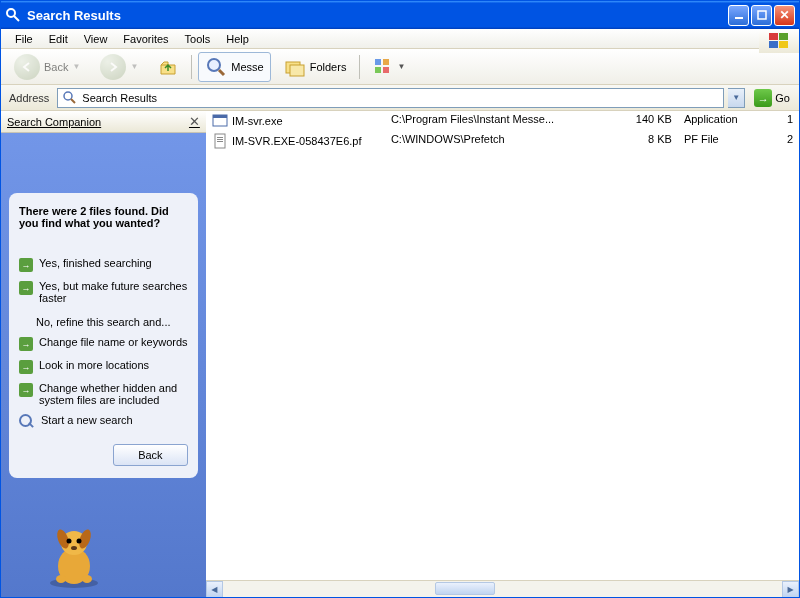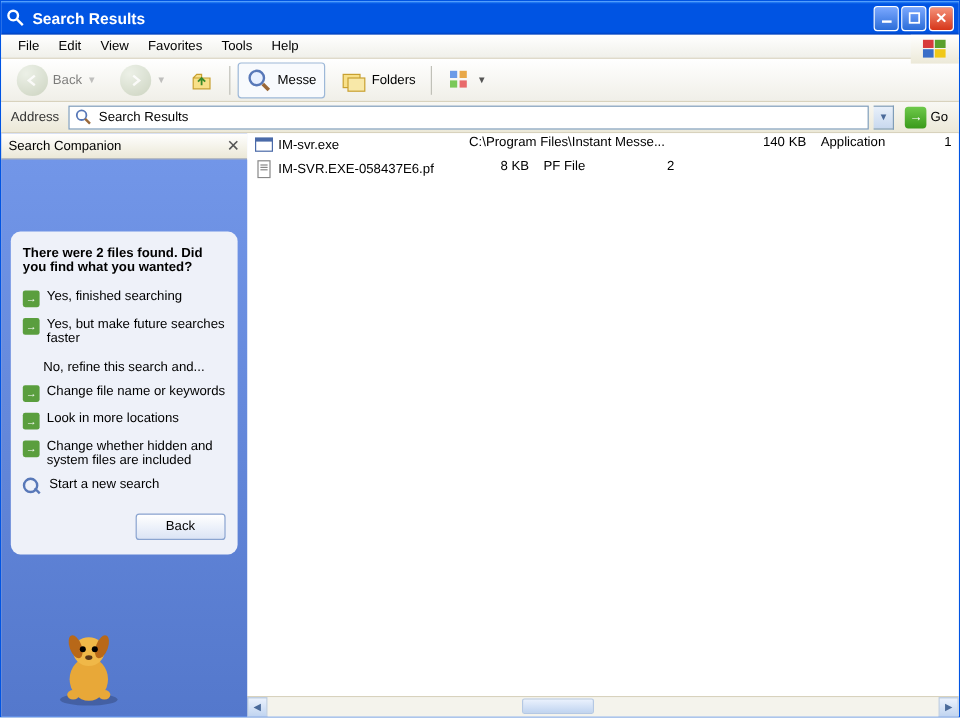--- a/index.html
+++ b/index.html
@@ -23,26 +23,26 @@
 .nav-circle { width: 26px; height: 26px; border-radius: 50%; background: radial-gradient(circle at 30% 30%, #e0e8d8, #a8b898); display: flex; align-items: center; justify-content: center; }
 .nav-circle.fwd { background: radial-gradient(circle at 30% 30%, #e0e8d8, #a8b898); }
 .addressbar { height: 26px; background: linear-gradient(to bottom, #f8f8f4, #ece9d8); display: flex; align-items: center; padding: 0 4px; gap: 4px; border-bottom: 1px solid #d8d2bd; }
 .addressbar .lbl { padding: 0 4px; color: #333; }
 .addressbar .field { flex: 1; height: 20px; border: 1px solid #7f9db9; background: #fff; display: flex; align-items: center; padding: 0 4px; gap: 4px; font-size: 11px; }
 .addressbar .dd { width: 17px; height: 20px; border: 1px solid #7f9db9; border-left: none; background: linear-gradient(to bottom, #e8f0fa, #c8d8ee); display: flex; align-items: center; justify-content: center; cursor: pointer; }
 .go-btn { display: flex; align-items: center; gap: 3px; padding: 2px 5px; cursor: pointer; }
 .go-sq { width: 18px; height: 18px; background: linear-gradient(to bottom, #6ec94a, #3a9a1a); border-radius: 3px; display: flex; align-items: center; justify-content: center; color: #fff; font-weight: bold; }
 .body-area { flex: 1; display: flex; overflow: hidden; }
 .search-pane { width: 207px; background: #6487dc; display: flex; flex-direction: column; }
-.sp-header { height: 22px; background: linear-gradient(to bottom, #fff, #ebe8d7); display: flex; align-items: center; padding: 0 6px; border-bottom: 1px solid #c8c4b4; }
+.sp-header { height: 22px; background: linear-gradient(to bottom, #fff, #ebe8d7); display: flex; align-items: center; padding: 0 6px; border-bottom: 1px solid #c8c4b4; text-decoration: underline; }
 .sp-header .sp-title { flex: 1; font-size: 11px; }
 .sp-header .sp-close { cursor: pointer; font-family: Arial; font-size: 13px; color: #555; }
 .sp-content { flex: 1; background: linear-gradient(to bottom, #7296e8, #5478cc); padding: 60px 8px 8px 8px; position: relative; }
 .balloon { background: #eef1f9; border-radius: 8px; padding: 12px 10px; font-size: 11px; color: #000; }
-.balloon .hdr { font-weight: bold; margin-bottom: 8px; }
+.balloon .hdr { font-weight: bold; margin-bottom: 24px; }
 .balloon .opt { display: flex; align-items: flex-start; gap: 6px; padding: 4px 0; cursor: pointer; }
 .arrow-ico { width: 14px; height: 14px; background: #5a9e3e; border-radius: 2px; display: flex; align-items: center; justify-content: center; color: #fff; font-size: 9px; flex-shrink: 0; margin-top: 1px; }
 .balloon .subhdr { font-weight: normal; margin: 8px 0 4px -4px; padding-left: 21px; }
 .back-btn { margin: 10px 0 0 auto; display: block; width: 75px; height: 22px; background: linear-gradient(to bottom, #fff, #dbe4f5); border: 1px solid #8aa4d0; border-radius: 3px; font-size: 11px; cursor: pointer; }
 .dog { position: absolute; bottom: 6px; left: 38px; width: 70px; height: 70px; }
 .results { flex: 1; display: flex; flex-direction: column; background: #fff; }
 .col-headers { height: 20px; display: flex; border-bottom: 1px solid #d8d2bd; }
 .col-h { background: linear-gradient(to bottom, #fff, #f0efe6); border-right: 1px solid #d8d2bd; padding: 3px 6px; font-size: 11px; cursor: pointer; display: flex; align-items: center; }
 .col-h.name { flex: 0 0 179px; }
 .col-h.folder { flex: 0 0 231px; }
@@ -252,20 +252,21 @@
           <div class="row">
             <div class="cell c-name">
               <span class="file-ico"><svg width="16" height="16">
                   <rect x="3" y="1" width="10" height="14" fill="#fff" stroke="#888"></rect>
                   <rect x="5" y="4" width="6" height="1" fill="#888"></rect>
                   <rect x="5" y="6" width="6" height="1" fill="#888"></rect>
                   <rect x="5" y="8" width="6" height="1" fill="#888"></rect>
                 </svg></span>
               <span>IM-SVR.EXE-058437E6.pf</span>
             </div>
+            <div class="cell c-folder">C:\WINDOWS\Prefetch</div>
             <div class="cell c-size">8 KB</div>
             <div class="cell c-type">PF File</div>
             <div class="cell c-date">2</div>
           </div>
         </div>
       <div class="hscroll">
         <div class="sbtn">◀</div>
         <div class="track">
             <div class="thumb"></div>
           </div>

